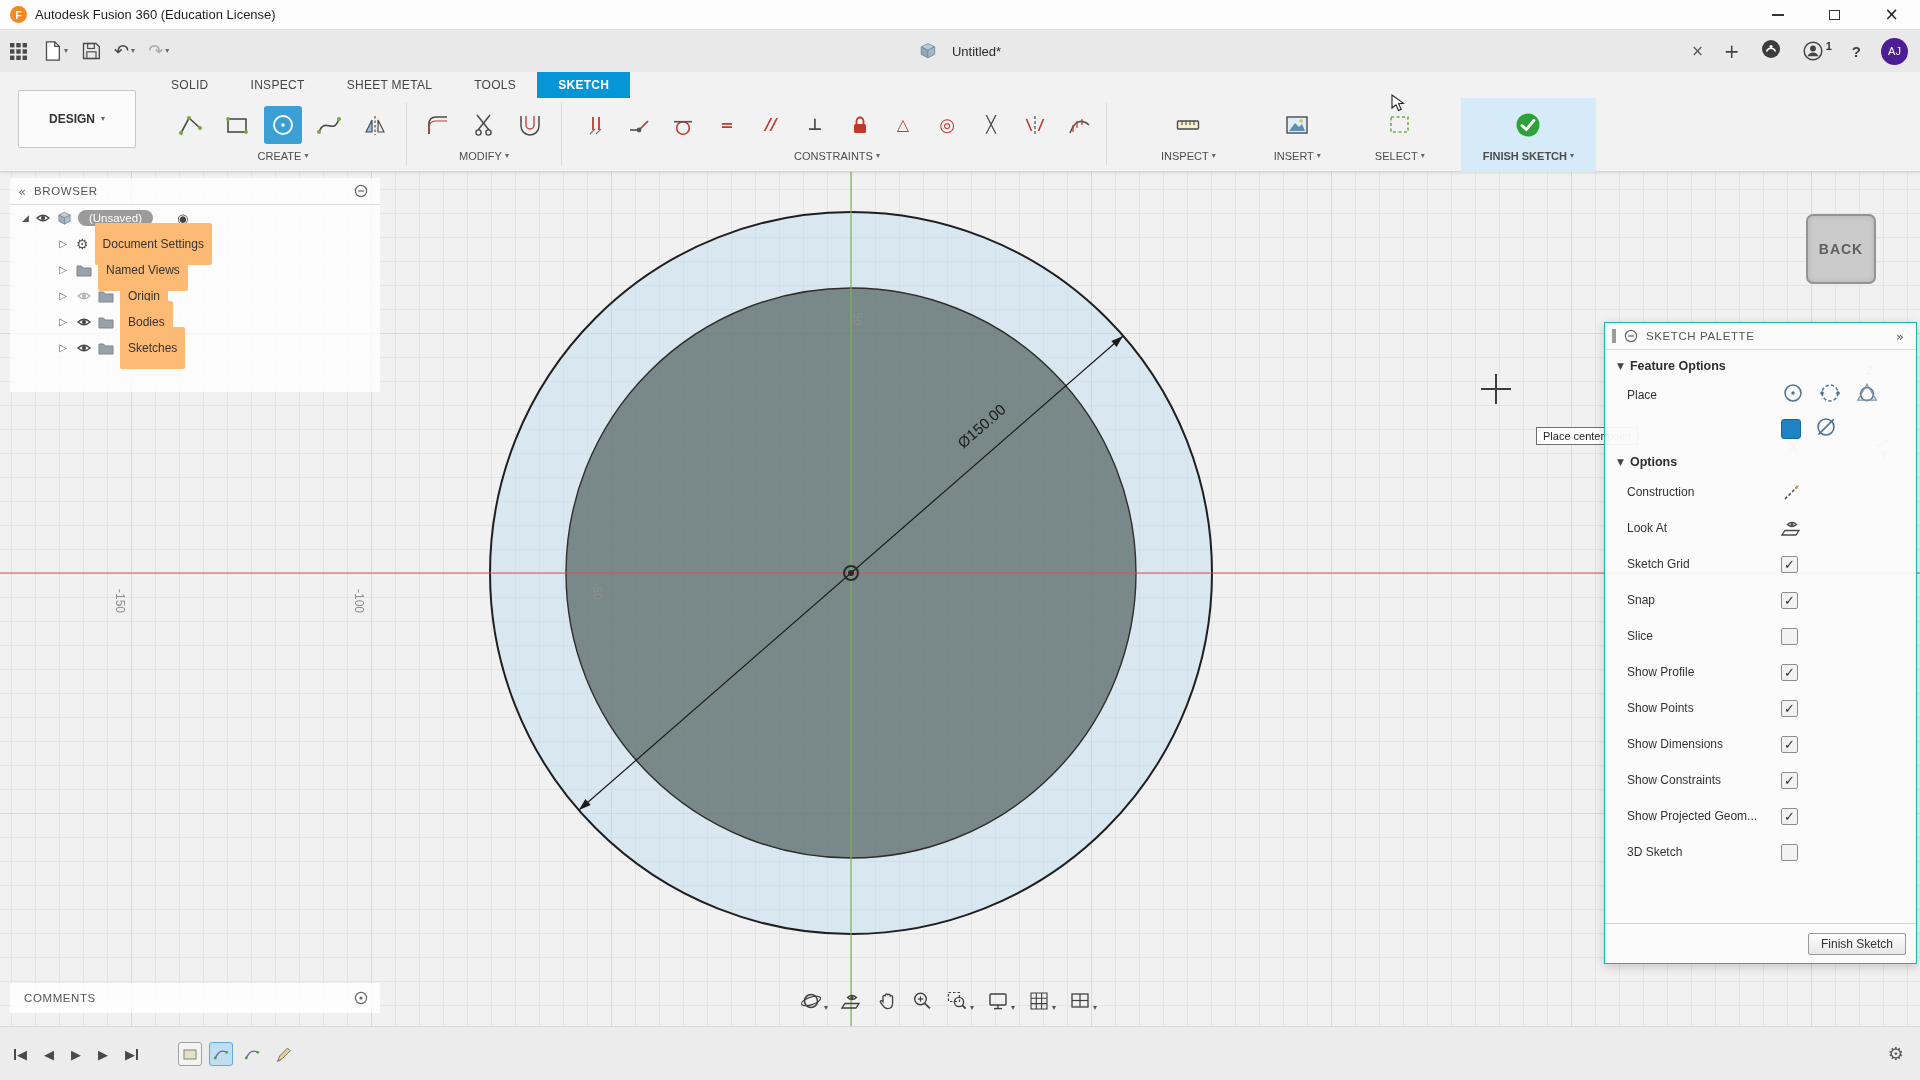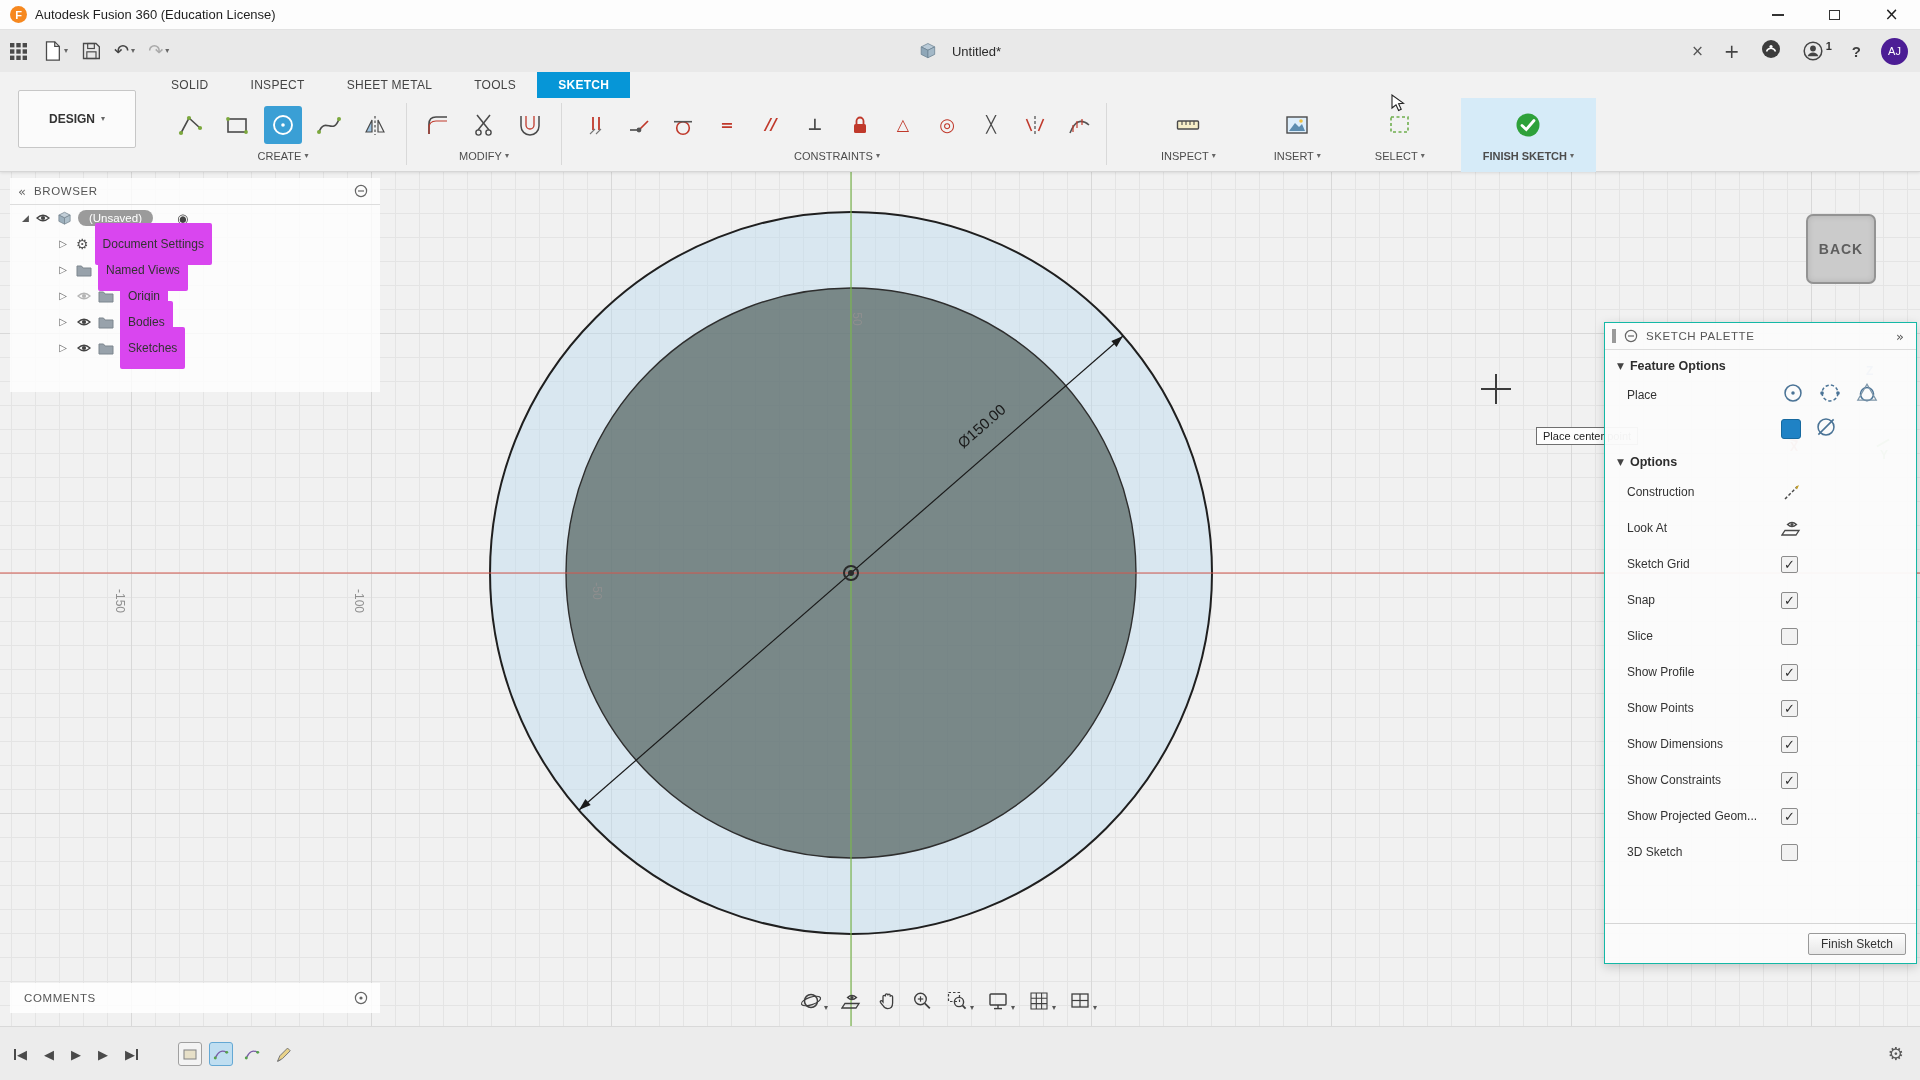--- a/index.html
+++ b/index.html
@@ -87,21 +87,21 @@
   .browser{position:absolute;left:10px;top:178px;width:370px;height:214px;background:rgba(255,255,255,.8);z-index:20}
   .bh-collapse{font-size:13px;color:#666;margin-left:8px}
   .panel-title{font-size:11.5px;color:#555;letter-spacing:.6px;margin-left:8px}
   .ph-right{margin-left:auto;margin-right:12px;display:flex;align-items:center}
   .brow{height:26px;display:flex;align-items:center;font-size:12px;color:#333}
   .brow .tri{font-size:10px;color:#666;width:14px;text-align:center}
   .root-row{padding-left:12px;gap:6px}
   .root-pill{background:#9b9b9b;color:#fff;font-size:11.5px;padding:2px 11px;border-radius:8px}
   .root-target{font-size:13px;color:#444;margin-left:18px}
   .item-row{padding-left:46px;gap:6px}
-  .item-pill{background:#d946ef;border-radius:2px;padding:14px 8px}
+  .item-pill{background:#fdba74;border-radius:2px;padding:14px 8px}
   .eye-dim{opacity:.38}
   .gear-g{font-size:14px;color:#555}
 
   
   .palette{position:absolute;left:1604px;top:322px;width:313px;height:642px;background:rgba(251,251,251,.96);border:1px solid #14b8a6;box-shadow:0 3px 10px rgba(0,0,0,.18);z-index:21;display:flex;flex-direction:column}
   .pal-grip{width:4px;height:14px;border-left:2px solid #9a9a9a;border-right:2px solid #9a9a9a;margin-left:7px}
   .pal-expand{font-size:13px;color:#555}
   .psection{display:flex;align-items:center;gap:6px;padding:9px 12px 5px}
   .psection .sec-tri{font-size:9px;color:#444}
   .psection .sec-label{font-size:12.5px;font-weight:bold;color:#2e2e2e}

